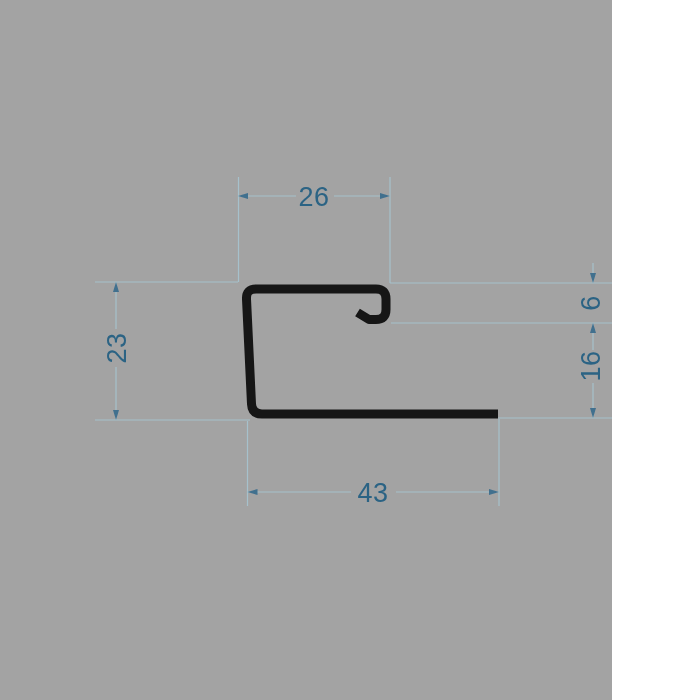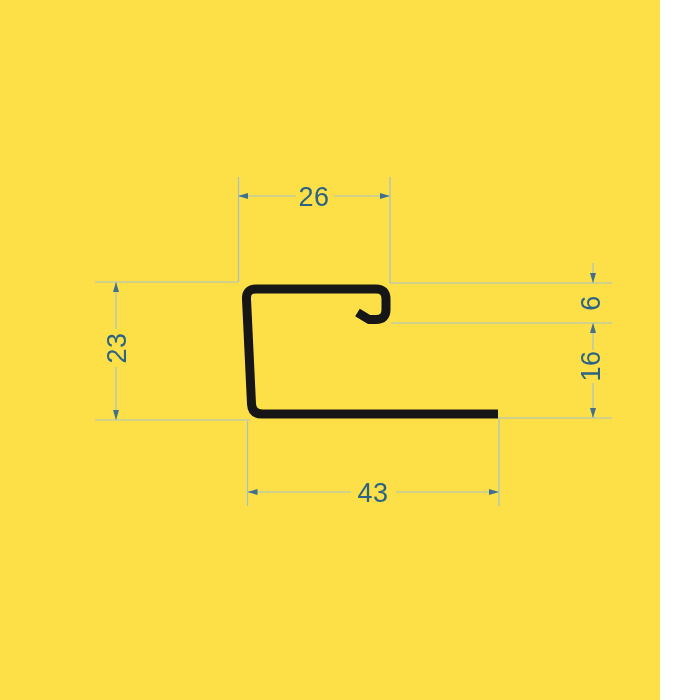--- a/index.html
+++ b/index.html
@@ -2,23 +2,23 @@
 <html><head>
 <meta charset="utf-8">
 <style>
   html, body {
     margin: 0;
     padding: 0;
     background: #ffffff;
   }
   .canvas {
     position: relative;
-    width: 660px;
+    width: 612px;
     height: 700px;
-    background: #fde047;
+    background: #a3a3a3;
     overflow: hidden;
   }
   svg { display: block; }
   .dim-label {
     font-family: "Liberation Sans", "DejaVu Sans", sans-serif;
     font-size: 27px;
     letter-spacing: 0.5px;
   }
   .ext-line { stroke-width: 1.2; fill: none; }
   .dim-line { stroke-width: 1.2; fill: none; }

